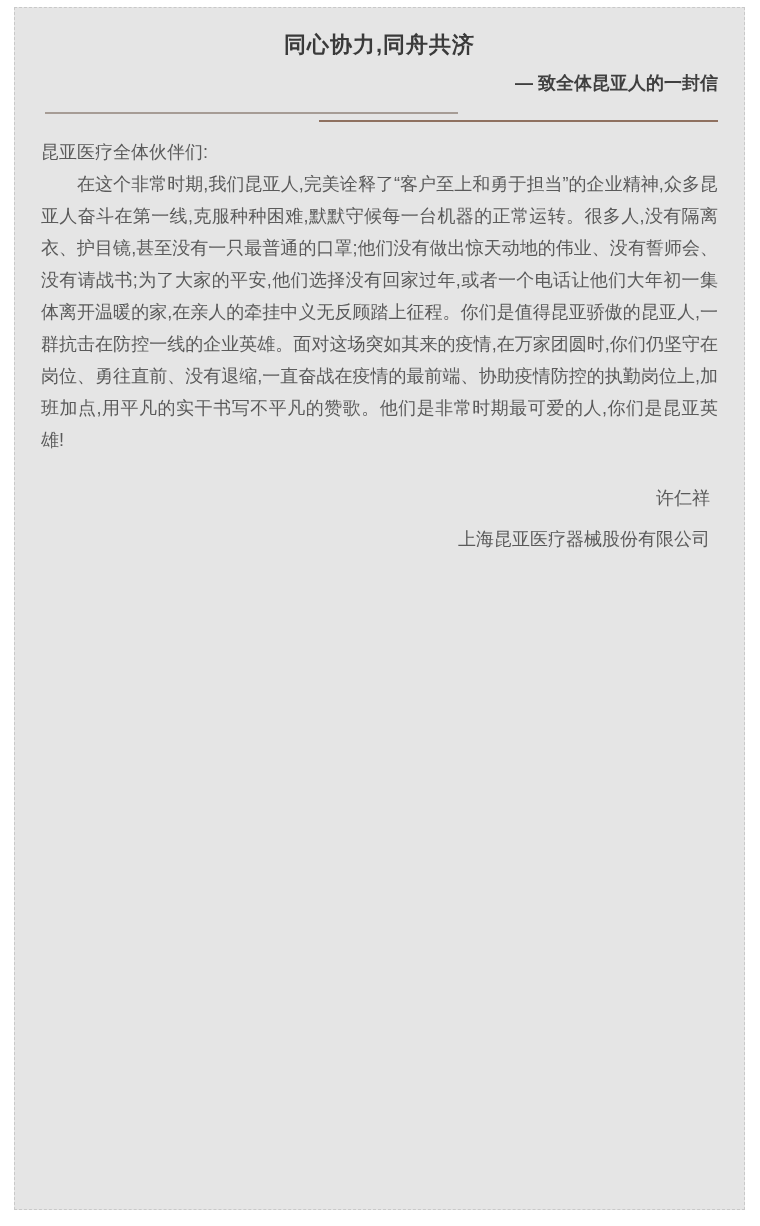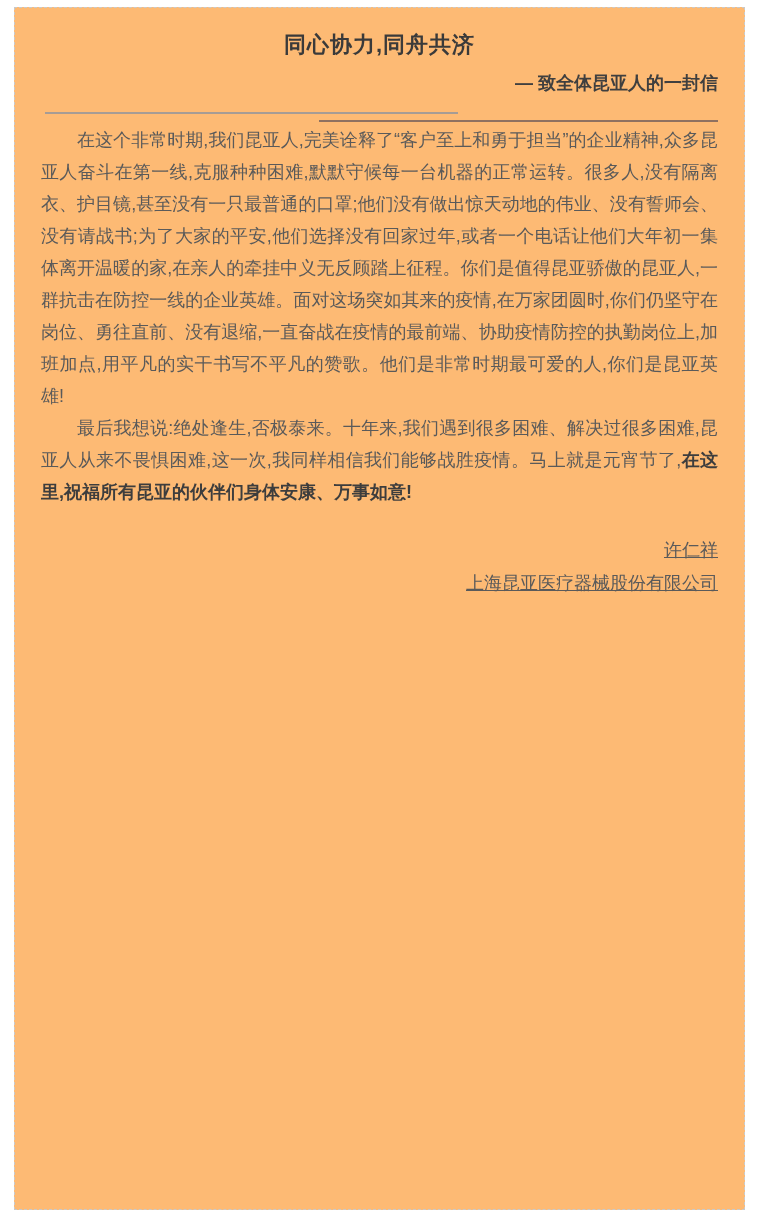--- a/index.html
+++ b/index.html
@@ -80,39 +80,38 @@
     color: #3d3d3d;
   }
   .signature-block {
     margin-top: 26px;
     text-align: right;
     font-size: 18px;
     color: #5a5a5a;
     line-height: 33px;
   }
   .signature-block p {
-    margin: 0;
-    text-decoration: underline;
+    margin: 8px;
   }
 </style>
 </head>
 <body style="background: rgb(255, 255, 255);">
 
-<div class="letter-card" style="background: #fdba74; border-color: rgb(201, 201, 201);">
+<div class="letter-card" style="background: #e5e5e5; border-color: rgb(201, 201, 201);">
   <h1 class="letter-title">同心协力,同舟共济</h1>
   <h2 class="letter-subtitle">— 致全体昆亚人的一封信</h2>
 
   <div class="divider">
     <span class="line line-left" style="background: rgb(166, 156, 149);"></span>
     <span class="line line-right" style="background: rgb(143, 113, 96);"></span>
   </div>
 
+  <p class="salutation">昆亚医疗全体伙伴们:</p>
 
   <div class="letter-body" id="letter-body">
       <p class="para"><span>在这个非常时期,我们昆亚人,完美诠释了“客户至上和勇于担当”的企业精神,众多昆亚人奋斗在第一线,克服种种困难,默默守候每一台机器的正常运转。很多人,没有隔离衣、护目镜,甚至没有一只最普通的口罩;他们没有做出惊天动地的伟业、没有誓师会、没有请战书;为了大家的平安,他们选择没有回家过年,或者一个电话让他们大年初一集体离开温暖的家,在亲人的牵挂中义无反顾踏上征程。你们是值得昆亚骄傲的昆亚人,一群抗击在防控一线的企业英雄。面对这场突如其来的疫情,在万家团圆时,你们仍坚守在岗位、勇往直前、没有退缩,一直奋战在疫情的最前端、协助疫情防控的执勤岗位上,加班加点,用平凡的实干书写不平凡的赞歌。他们是非常时期最可爱的人,你们是昆亚英雄!</span></p>
-      <p class="para"><span>最后我想说:绝处逢生,否极泰来。十年来,我们遇到很多困难、解决过很多困难,昆亚人从来不畏惧困难,这一次,我同样相信我们能够战胜疫情。马上就是元宵节了,</span><b>在这里,祝福所有昆亚的伙伴们身体安康、万事如意!</b></p>
     </div>
 
   <div class="signature-block">
     <p>许仁祥</p>
     <p>上海昆亚医疗器械股份有限公司</p>
   </div>
 </div>
 
 </body></html>

